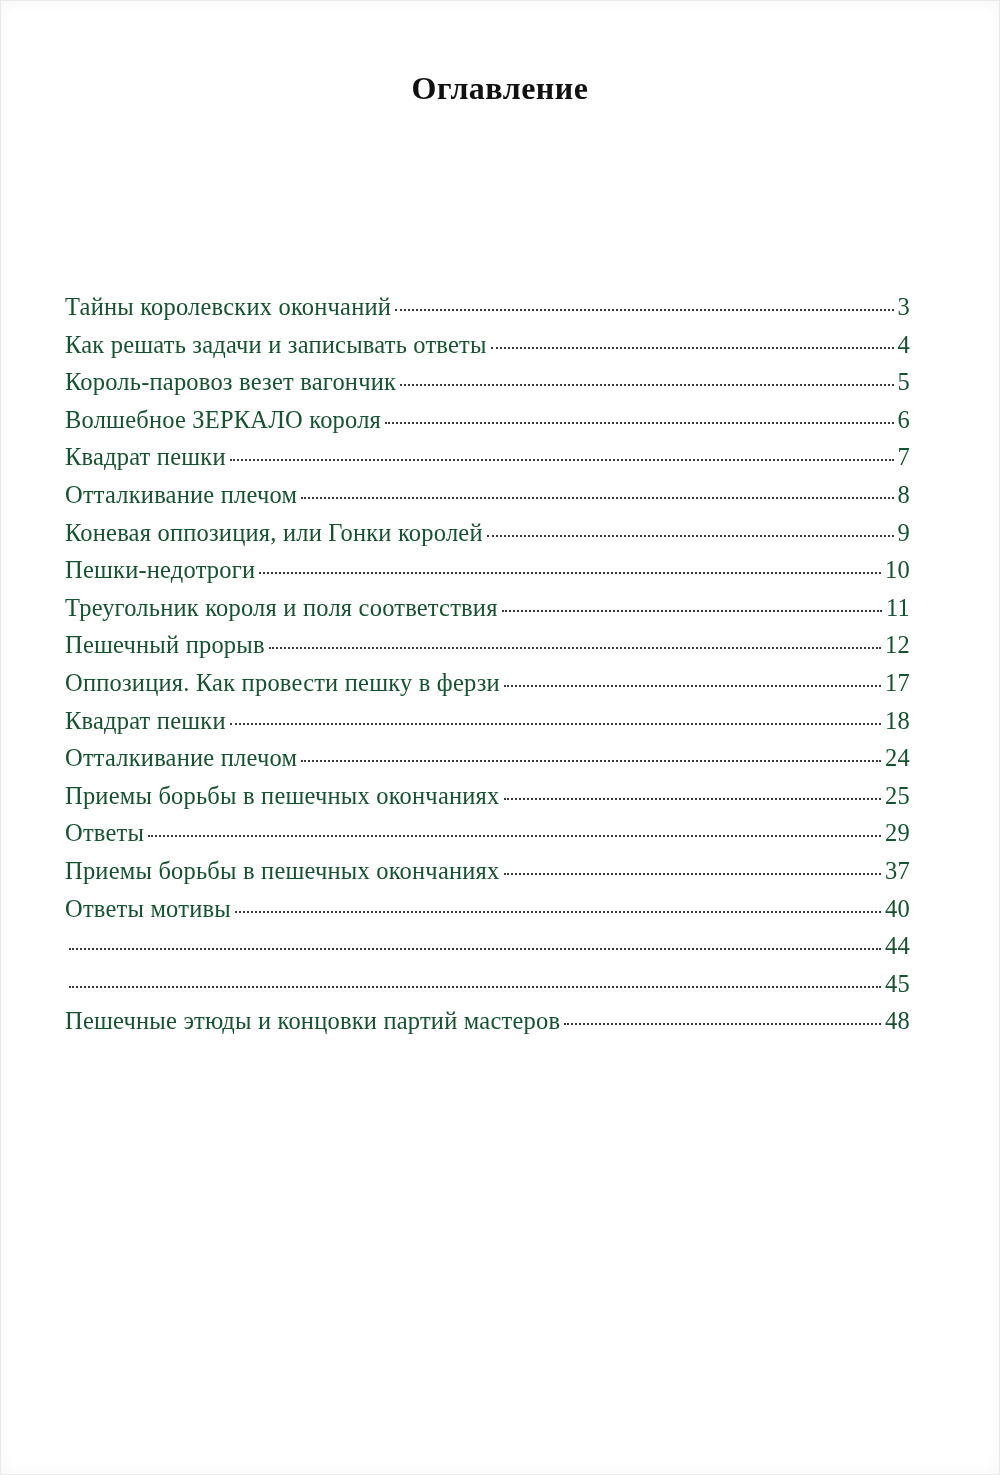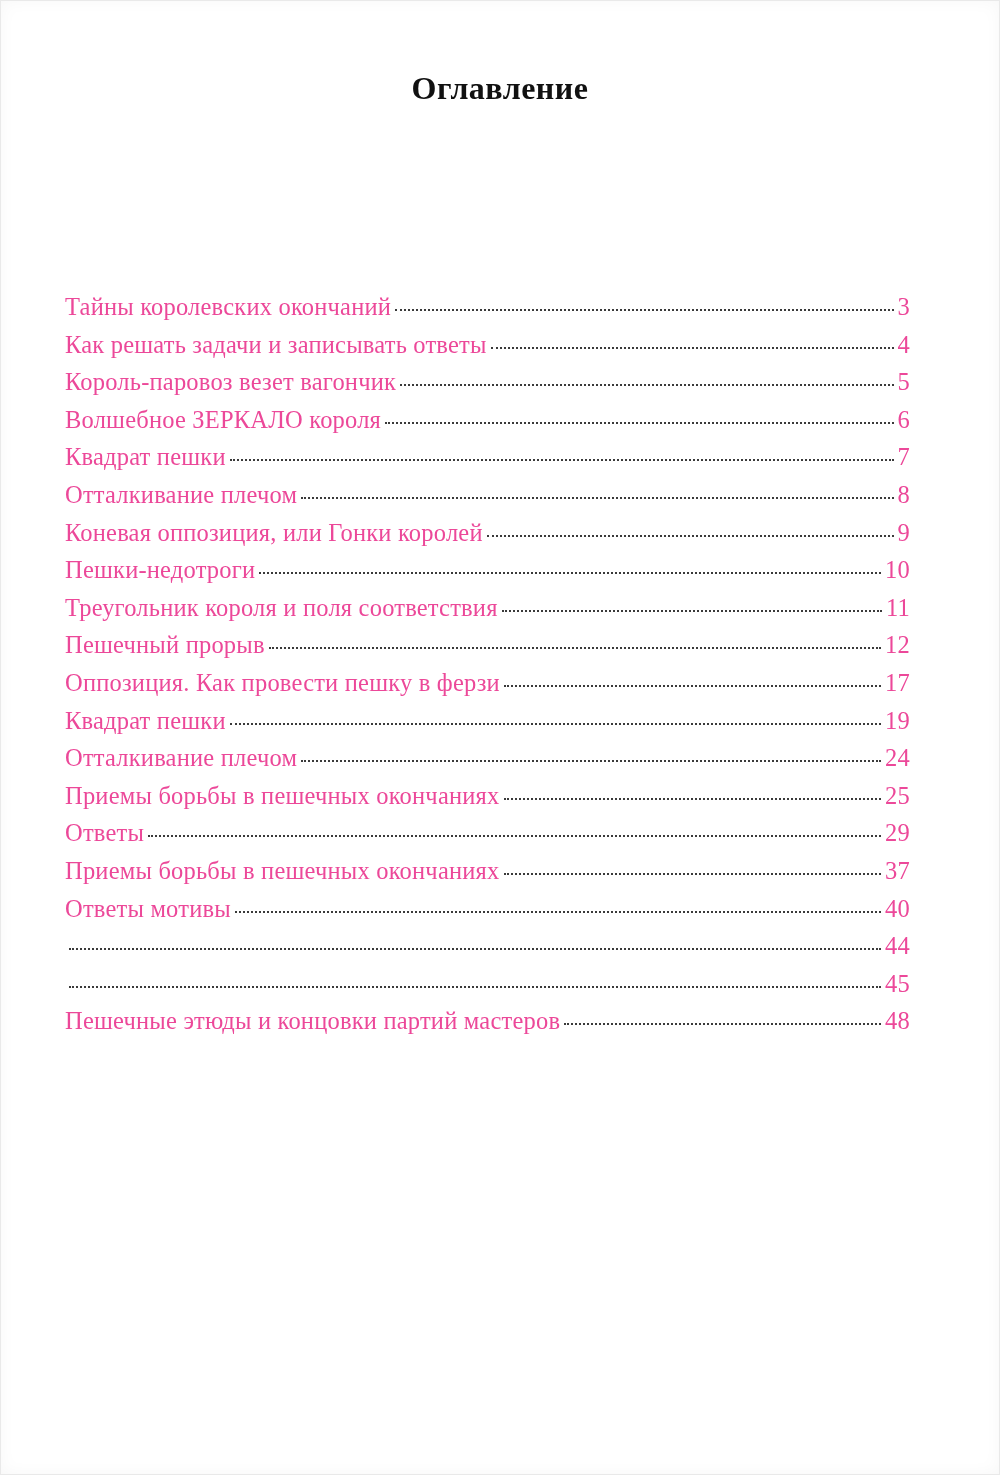--- a/index.html
+++ b/index.html
@@ -34,21 +34,21 @@
     margin-top: 186px;
     padding-left: 65px;
     padding-right: 90px;
   }
   .toc-row {
     display: flex;
     align-items: baseline;
     height: 37.6px;
     font-size: 24.5px;
     letter-spacing: 0.2px;
-    color: #ec4899;
+    color: #14532d;
   }
   .toc-label {
     white-space: nowrap;
   }
   .toc-leader {
     flex: 1 1 auto;
     min-width: 18px;
     margin: 0 4px;
     border-bottom: 2.6px dotted #3a3a3a;
     transform: translateY(-4px);
@@ -115,21 +115,21 @@
         <span class="toc-page">12</span>
       </div>
       <div class="toc-row">
         <span class="toc-label">Оппозиция. Как провести пешку в ферзи</span>
         <span class="toc-leader"></span>
         <span class="toc-page">17</span>
       </div>
       <div class="toc-row">
         <span class="toc-label">Квадрат пешки</span>
         <span class="toc-leader"></span>
-        <span class="toc-page">19</span>
+        <span class="toc-page">18</span>
       </div>
       <div class="toc-row">
         <span class="toc-label">Отталкивание плечом</span>
         <span class="toc-leader"></span>
         <span class="toc-page">24</span>
       </div>
       <div class="toc-row">
         <span class="toc-label">Приемы борьбы в пешечных окончаниях</span>
         <span class="toc-leader"></span>
         <span class="toc-page">25</span>

